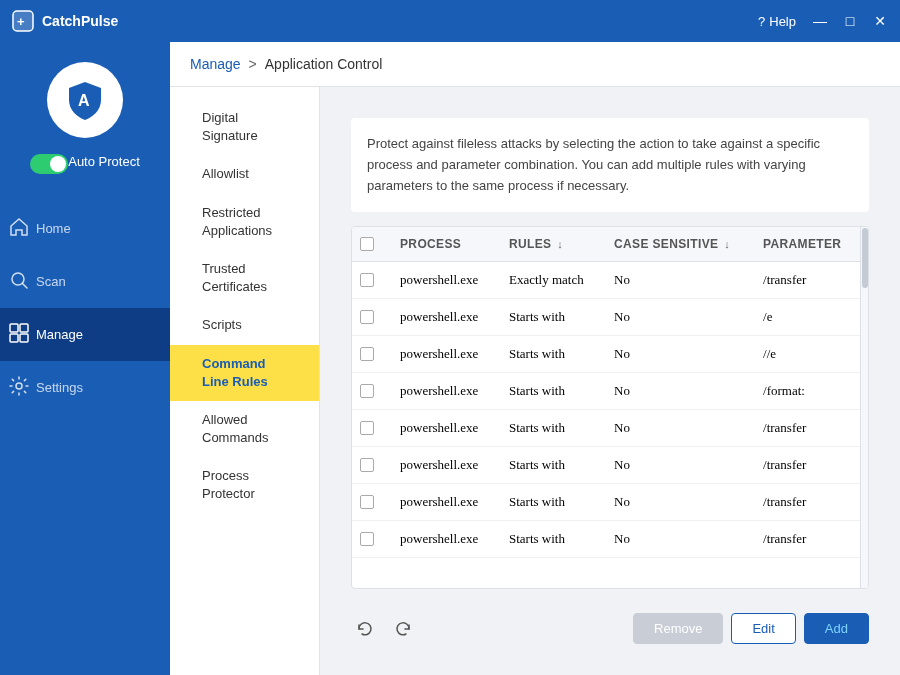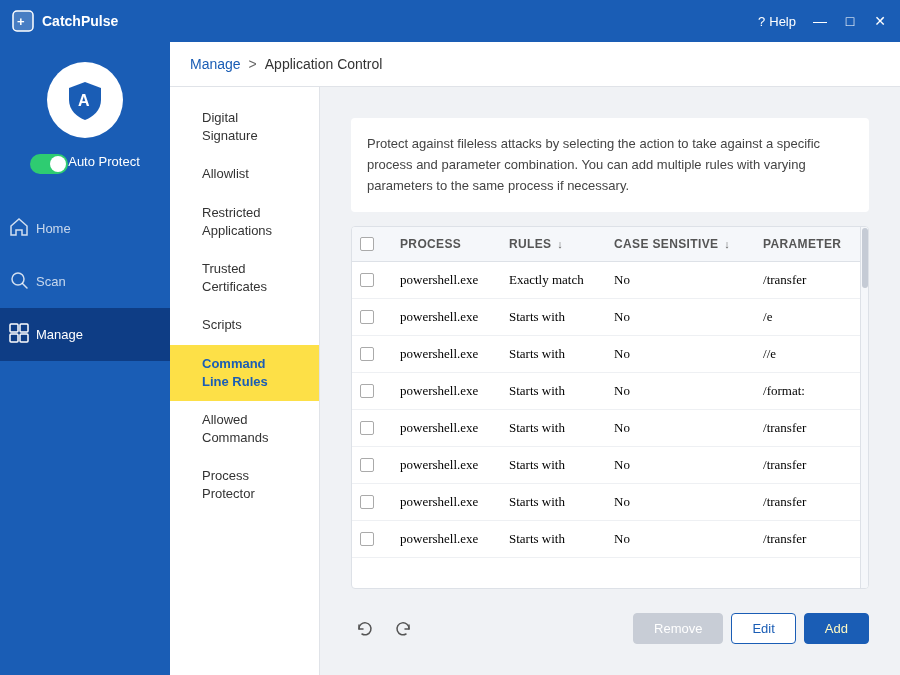--- a/index.html
+++ b/index.html
@@ -365,21 +365,21 @@
       border-color: #c8cdd6;
       cursor: not-allowed;
     }
     .btn-outline {
       background: white;
       color: #1a5db5;
       border-color: #1a5db5;
     }
     .btn-primary {
       background: #1a5db5;
-      color: #fef9c3;
+      color: #7dd3fc;
       border-color: #1a5db5;
     }
   </style>
 </head>
 <body>
 
 <div class="title-bar">
   <div class="title-bar-left">
     <svg class="app-logo" viewBox="0 0 22 22" fill="none">
       <rect x="1" y="1" width="20" height="20" rx="4" fill="white" opacity="0.2"></rect>
@@ -436,20 +436,29 @@
         <span class="nav-icon">
           <svg width="22" height="22" viewBox="0 0 22 22" fill="none">
             <rect x="2" y="2" width="8" height="8" rx="1" stroke="white" stroke-width="1.5"></rect>
             <rect x="12" y="2" width="8" height="8" rx="1" stroke="white" stroke-width="1.5"></rect>
             <rect x="2" y="12" width="8" height="8" rx="1" stroke="white" stroke-width="1.5"></rect>
             <rect x="12" y="12" width="8" height="8" rx="1" stroke="white" stroke-width="1.5"></rect>
           </svg>
         </span>
         <span>Manage</span>
       </div>
+      <div class="nav-item">
+        <span class="nav-icon">
+          <svg width="22" height="22" viewBox="0 0 22 22" fill="none">
+            <circle cx="11" cy="11" r="3" stroke="rgba(255,255,255,0.8)" stroke-width="1.5"></circle>
+            <path d="M11 2v2M11 18v2M2 11h2M18 11h2M4.2 4.2l1.4 1.4M16.4 16.4l1.4 1.4M4.2 17.8l1.4-1.4M16.4 5.6l1.4-1.4" stroke="rgba(255,255,255,0.8)" stroke-width="1.5" stroke-linecap="round"></path>
+          </svg>
+        </span>
+        <span>Settings</span>
+      </div>
     </div>
   </div>
 
   <div class="content-area">
 
     <div class="breadcrumb-bar">
       <span class="breadcrumb-link">Manage</span>
       <span class="breadcrumb-sep">&gt;</span>
       <span class="breadcrumb-current">Application Control</span>
     </div>

